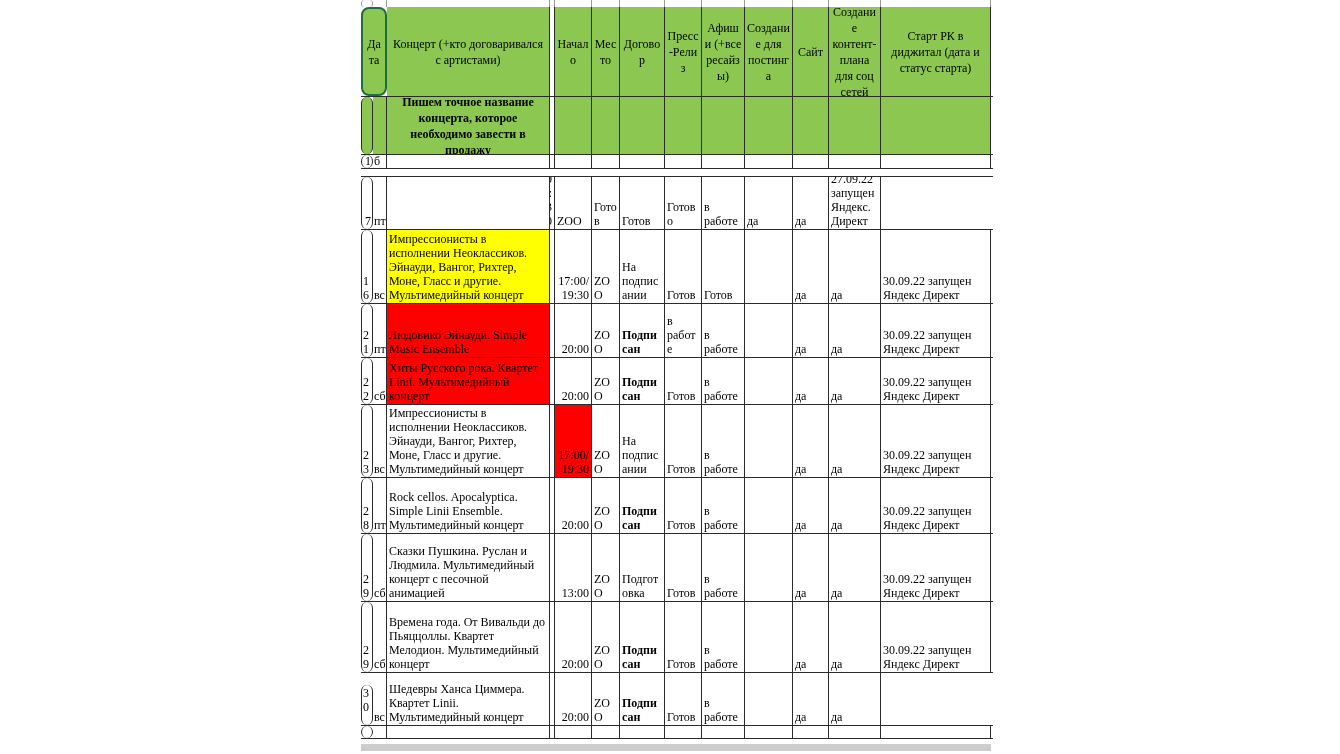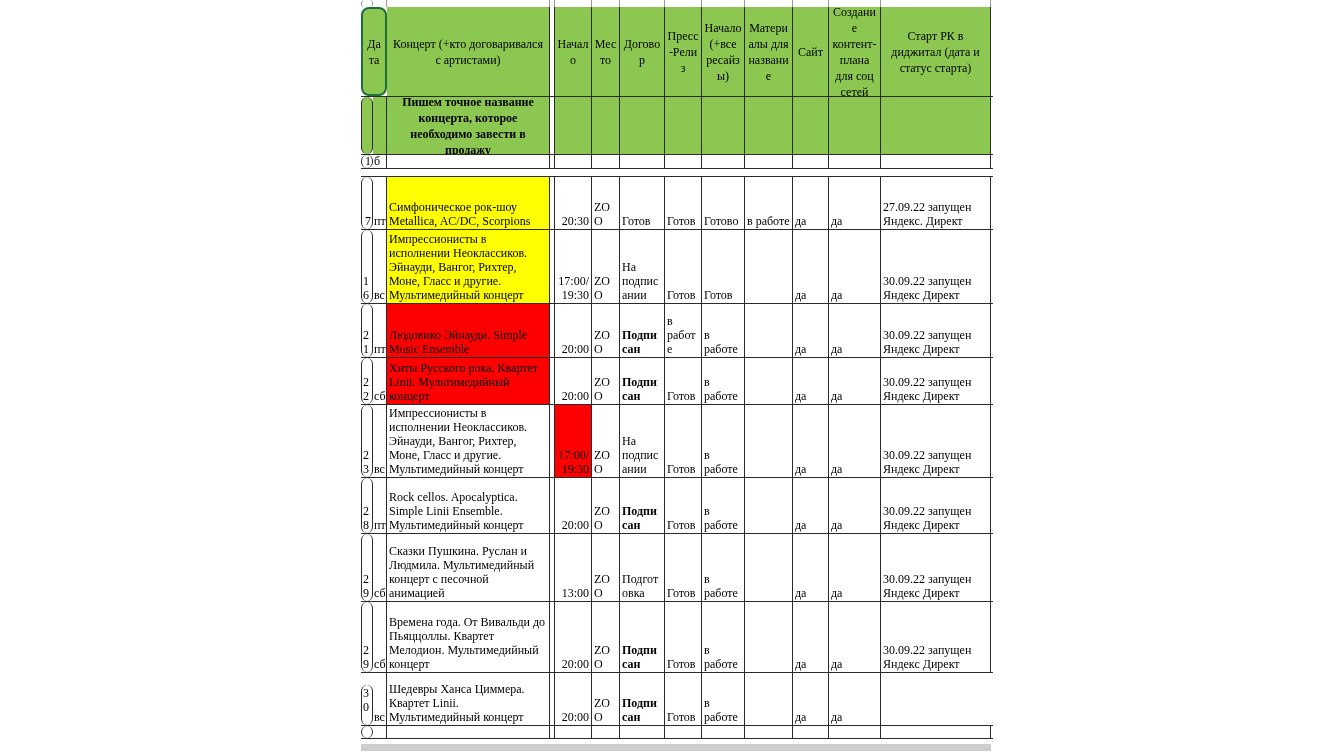--- a/index.html
+++ b/index.html
@@ -90,22 +90,22 @@
   </div>
 
   <div class="row r-header">
     <div class="cell hdr-date">Дата</div>
     <div class="cell">Концерт (+кто договаривался с артистами)</div>
     <div class="cell col-gap"></div>
     <div class="cell">Начало</div>
     <div class="cell">Место</div>
     <div class="cell">Договор</div>
     <div class="cell">Пресс-Релиз</div>
-    <div class="cell">Начало (+все ресайзы)</div>
-    <div class="cell">Материалы для название</div>
+    <div class="cell">Афиши (+все ресайзы)</div>
+    <div class="cell">Создание для постинга</div>
     <div class="cell">Сайт</div>
     <div class="cell">Создание контент-плана для соц сетей</div>
     <div class="cell">Старт РК в диджитал (дата и статус старта)</div>
   </div>
 
   <div class="row r-sub">
     <div class="cell"></div>
     <div class="cell"></div>
     <div class="cell note">Пишем точное название концерта, которое необходимо завести в продажу</div>
     <div class="cell col-gap"></div>
@@ -135,21 +135,20 @@
       <div class="cell"></div>
     <div class="cell"></div>
   </div>
 
   <div class="r-gap"></div>
 
   <div id="rows">
   <div class="row data-row">
     <div class="cell col-datenum">7</div>
     <div class="cell col-day">пт</div>
-    <div class="cell col-concert bg-yellow">Симфоническое рок-шоу Metallica, AC/DC, Scorpions</div>
     <div class="cell col-gap"></div>
     <div class="cell col-start">20:30</div>
     <div class="cell col-place">ZOO</div>
     <div class="cell col-contract">Готов</div>
     <div class="cell col-press">Готов</div>
     <div class="cell col-posters">Готово</div>
     <div class="cell col-materials">в работе</div>
     <div class="cell col-site">да</div>
     <div class="cell col-content">да</div>
     <div class="cell col-digital">27.09.22 запущен Яндекс. Директ</div>

